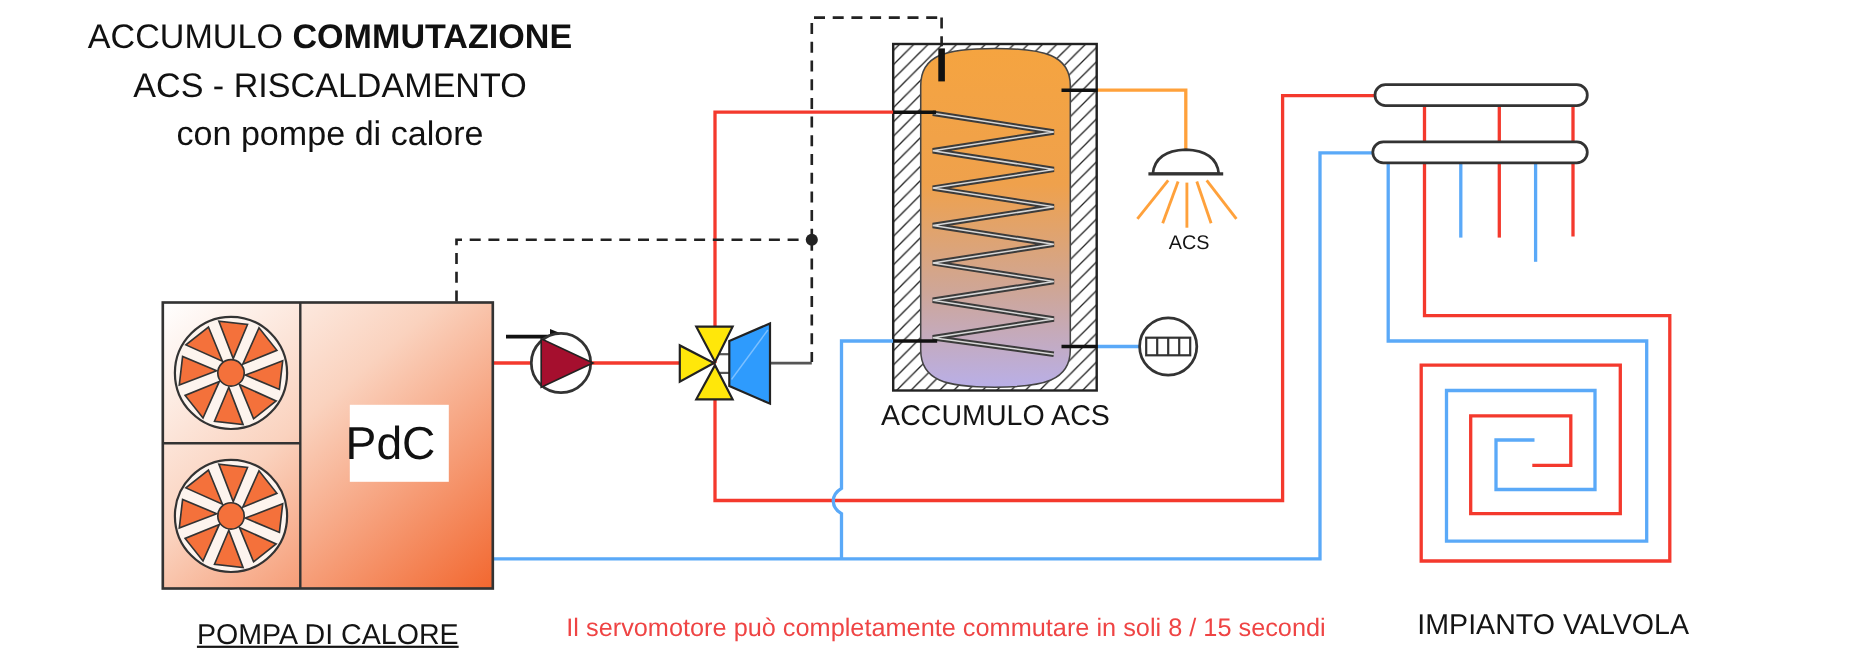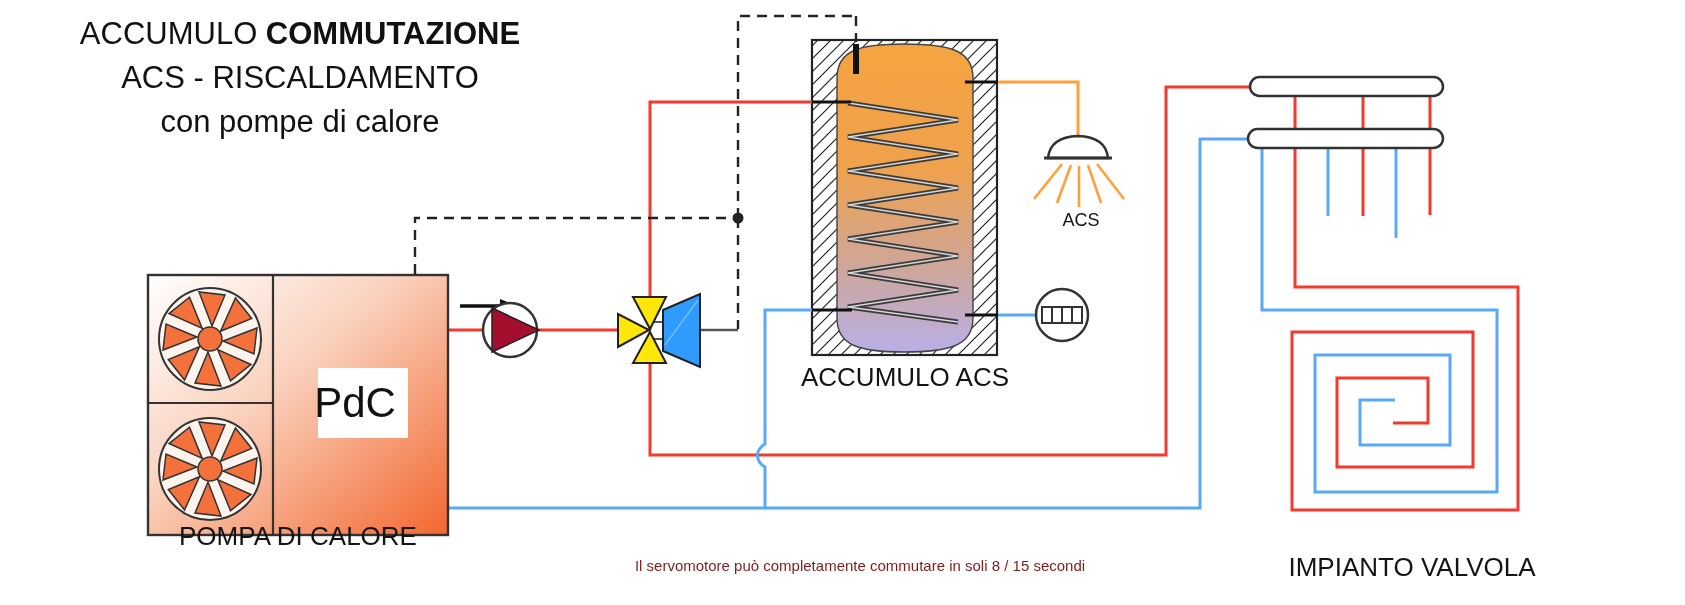--- a/index.html
+++ b/index.html
@@ -8,21 +8,21 @@
     font-family:"Liberation Sans","DejaVu Sans",sans-serif;color:#141414;
   }
   .canvas svg{position:absolute;left:0;top:0;}
   .lbl{position:absolute;text-align:center;white-space:nowrap;color:#141414;}
   .title-block{position:absolute;left:58px;top:12px;width:484px;text-align:center;
     font-size:31px;line-height:44px;color:#111;}
   .title-block .b{font-weight:bold;}
   .pdc-box-label{position:absolute;left:318px;top:368px;width:74px;height:70px;
     display:flex;align-items:center;justify-content:center;font-size:42px;color:#111;}
   .caption{font-size:26px;}
-  .note-label{font-size:15px;color:#7f1d1d;}
+  .note-label{font-size:23px;color:#ef4444;}
   .acs-label{font-size:18px;}
 </style>
 </head>
 <body>
 
 <div class="canvas">
 
   <svg width="1685" height="605" viewBox="0 0 1685 605">
     <defs>
       <linearGradient id="pdcGrad" x1="0" y1="0" x2="1" y2="1">
@@ -179,21 +179,21 @@
   </svg>
 
   <div class="title-block">
     <div><span>ACCUMULO </span><span class="b">COMMUTAZIONE</span></div>
     <div>ACS - RISCALDAMENTO</div>
     <div>con pompe di calore</div>
   </div>
 
   <div class="pdc-box-label">PdC</div>
 
-  <div class="lbl caption" style="left:148px;top:521px;width:300px;">POMPA DI CALORE</div>
+  <div class="lbl caption" style="left:148px;top:561px;width:300px;text-decoration:underline;">POMPA DI CALORE</div>
 
   <div class="lbl caption" style="left:788px;top:362px;width:234px;">ACCUMULO ACS</div>
 
   <div class="lbl acs-label" style="left:1041px;top:210px;width:80px;">ACS</div>
 
   <div class="lbl note-label" style="left:480px;top:557px;width:760px;">Il servomotore può completamente commutare in soli 8 / 15 secondi</div>
 
   <div class="lbl caption" style="left:1262px;top:552px;width:300px;">IMPIANTO VALVOLA</div>
 
 </div>

